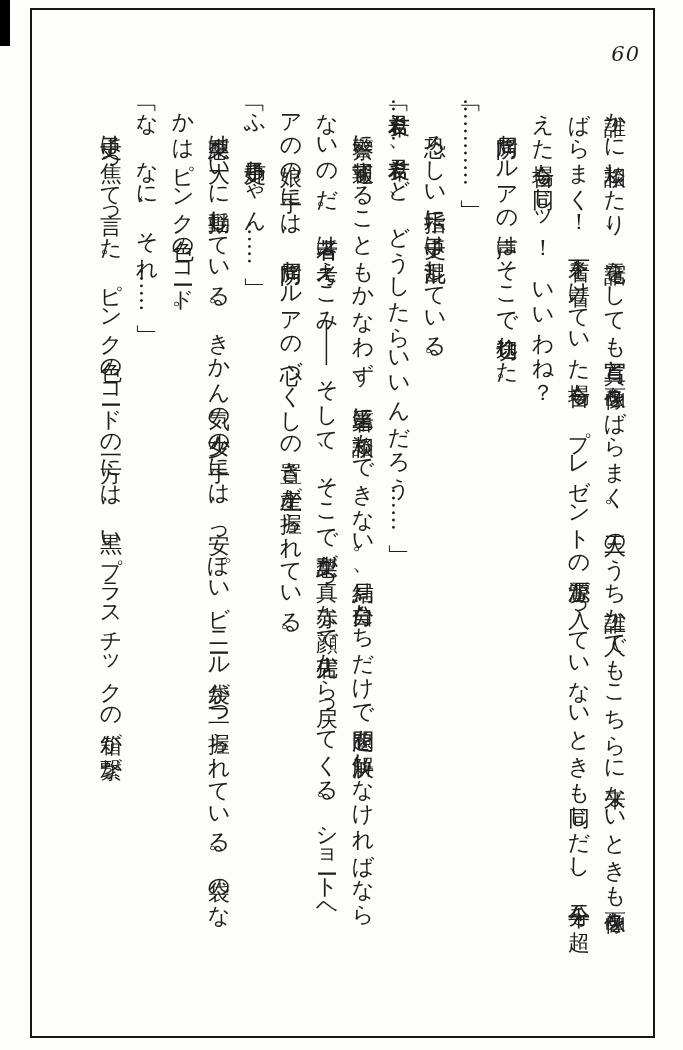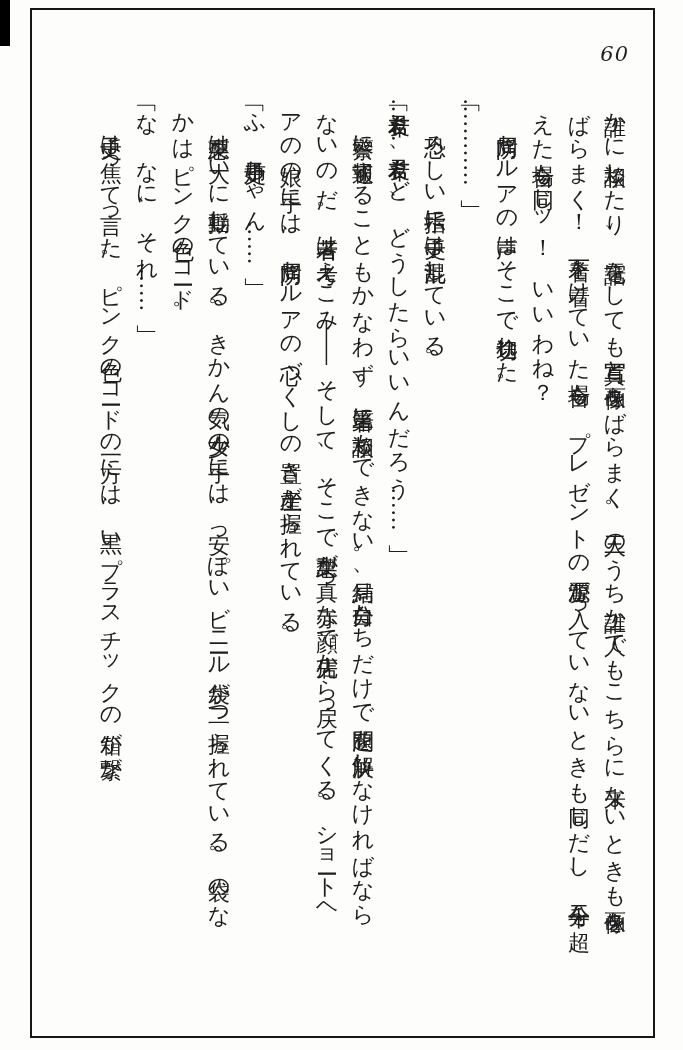--- a/index.html
+++ b/index.html
@@ -28,21 +28,21 @@
     position: absolute;
     left: 0;
     top: 0;
     width: 10px;
     height: 46px;
     background: #000;
   }
   .page-number {
     position: absolute;
     top: 42px;
-    right: 54px;
+    right: 43px;
     font-style: italic;
     font-size: 21px;
     color: #222;
     letter-spacing: 1px;
   }
   .text-block {
     position: absolute;
     top: 98px;
     right: 50px;
     height: 836px; 

